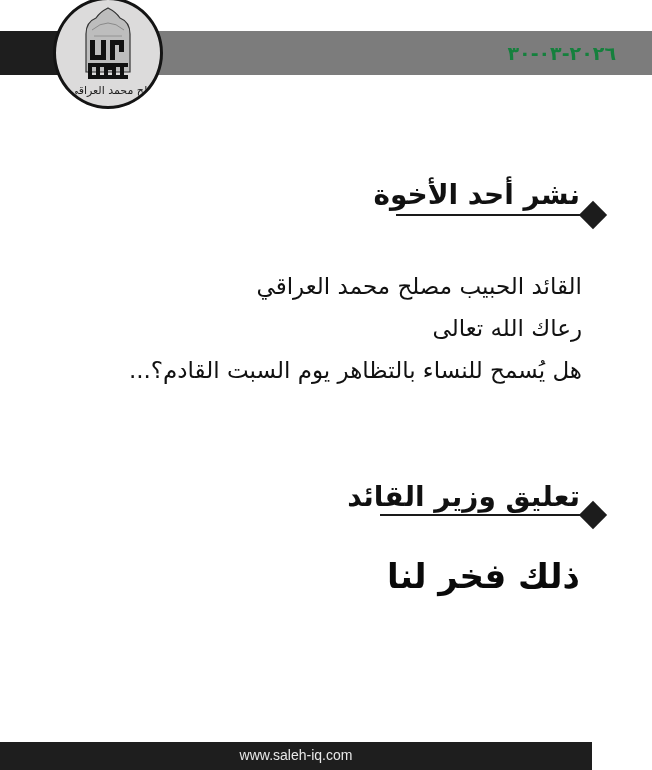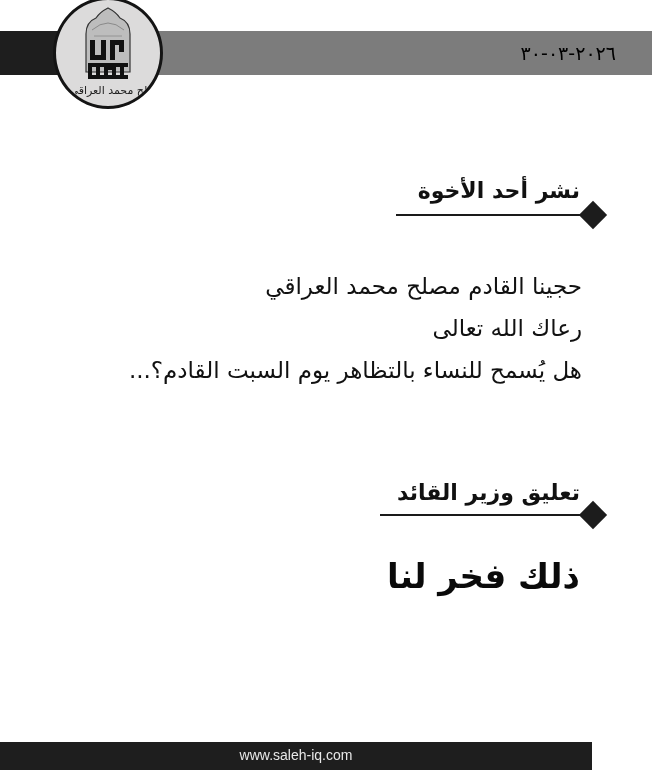--- a/index.html
+++ b/index.html
@@ -30,25 +30,26 @@
       width: 542px;
       height: 44px;
       background: #7c7c7c;
     }
     .header-date {
       position: absolute;
       right: 36px;
       top: 31px;
       height: 44px;
       line-height: 44px;
-      color: #000000;
+      color: #15803d;
       font-size: 19px;
       letter-spacing: 2px;
       direction: ltr;
       font-family: "DejaVu Sans", sans-serif;
+      font-weight: bold;
     }
     .logo {
       position: absolute;
       left: 53px;
       top: -3px;
       width: 110px;
       height: 112px;
       border-radius: 50%;
       background: #dcdbdb;
       border: 3px solid #141414;
@@ -67,21 +68,21 @@
       top: 84px;
       text-align: right;
       font-size: 11px;
       color: #222;
       direction: rtl;
     }
 
     .section-title {
       position: absolute;
       right: 72px;
-      font-size: 22px;
+      font-size: 28px;
       font-weight: bold;
       direction: rtl;
       color: #111;
       white-space: nowrap;
     }
     .section-line {
       position: absolute;
       height: 2px;
       background: #1a1a1a;
     }
@@ -163,21 +164,21 @@
     <rect x="32" y="75" width="40" height="4" fill="#111"></rect>
   </svg>
   <div class="logo-caption">صالح محمد العراقي</div>
 </div>
 
 <div class="section-title" style="top:178px;">نشر أحد الأخوة</div>
 <div class="section-line" style="left:396px; width:188px; top:214px;"></div>
 <div class="diamond" style="left:583px; top:205px;"></div>
 
 <div class="post-body">
-  <div>حجينا القادم مصلح محمد العراقي</div>
+  <div>القائد الحبيب مصلح محمد العراقي</div>
   <div>رعاك الله تعالى</div>
   <div>هل يُسمح للنساء بالتظاهر يوم السبت القادم؟...</div>
 </div>
 
 <div class="section-title" style="top:480px;">تعليق وزير القائد</div>
 <div class="section-line" style="left:380px; width:204px; top:514px;"></div>
 <div class="diamond" style="left:583px; top:505px;"></div>
 
 <div class="reply">ذلك فخر لنا</div>
 

